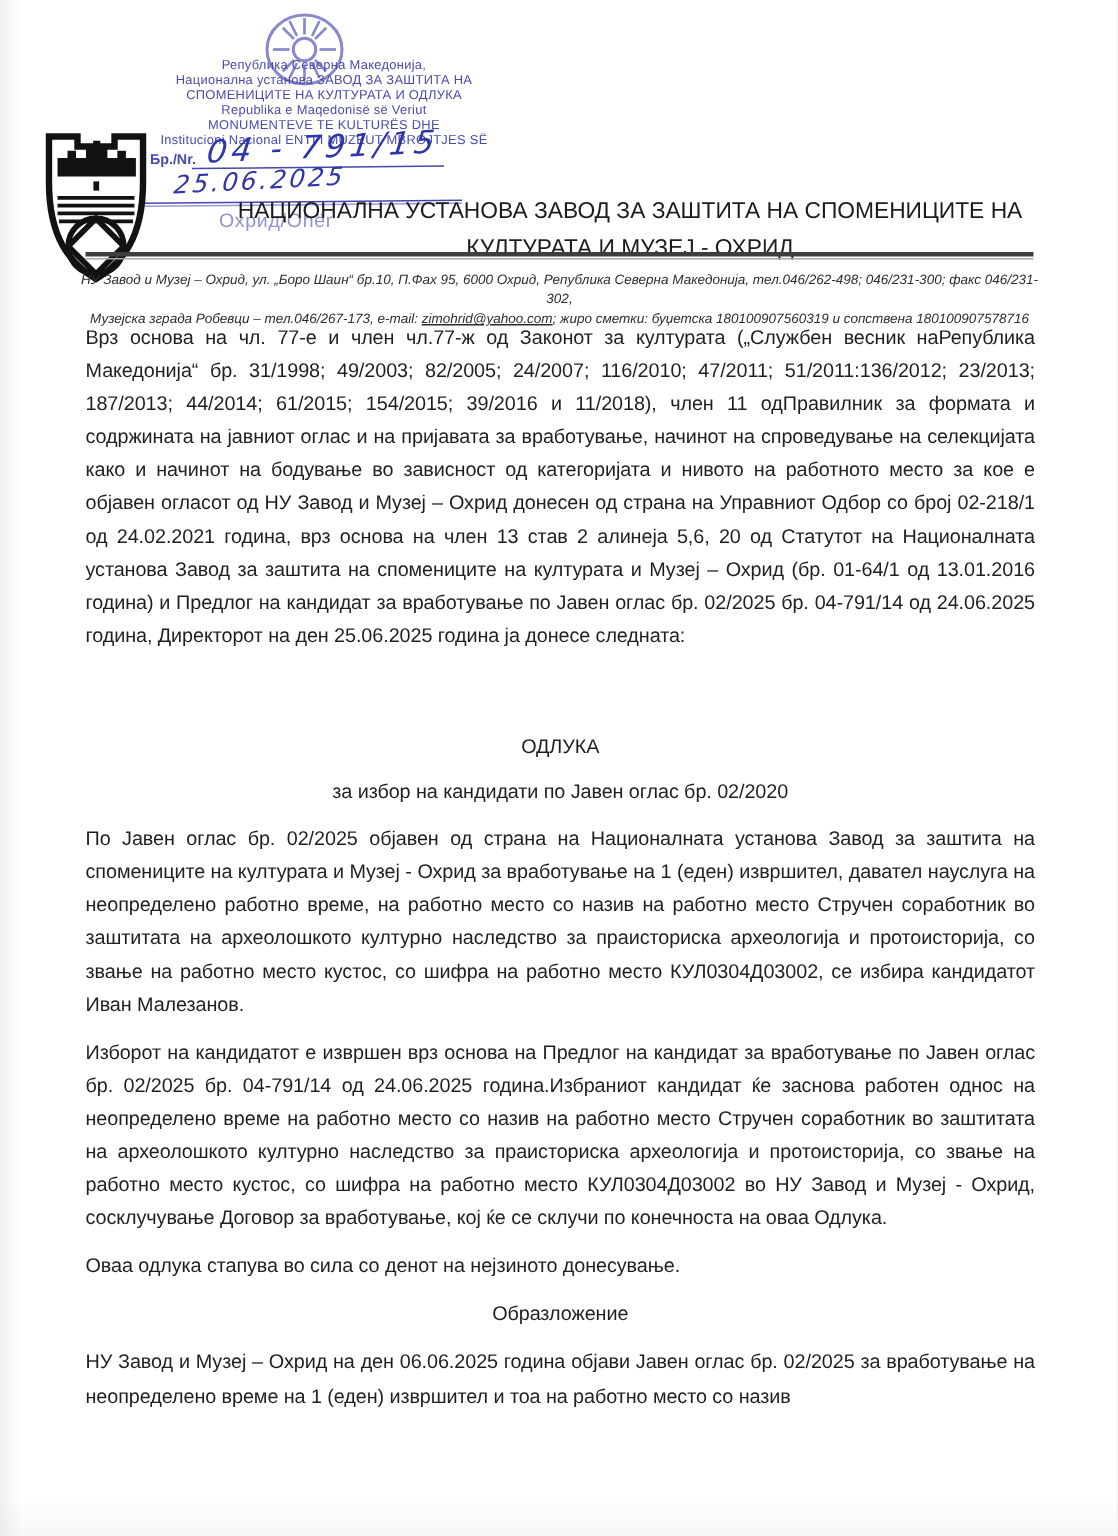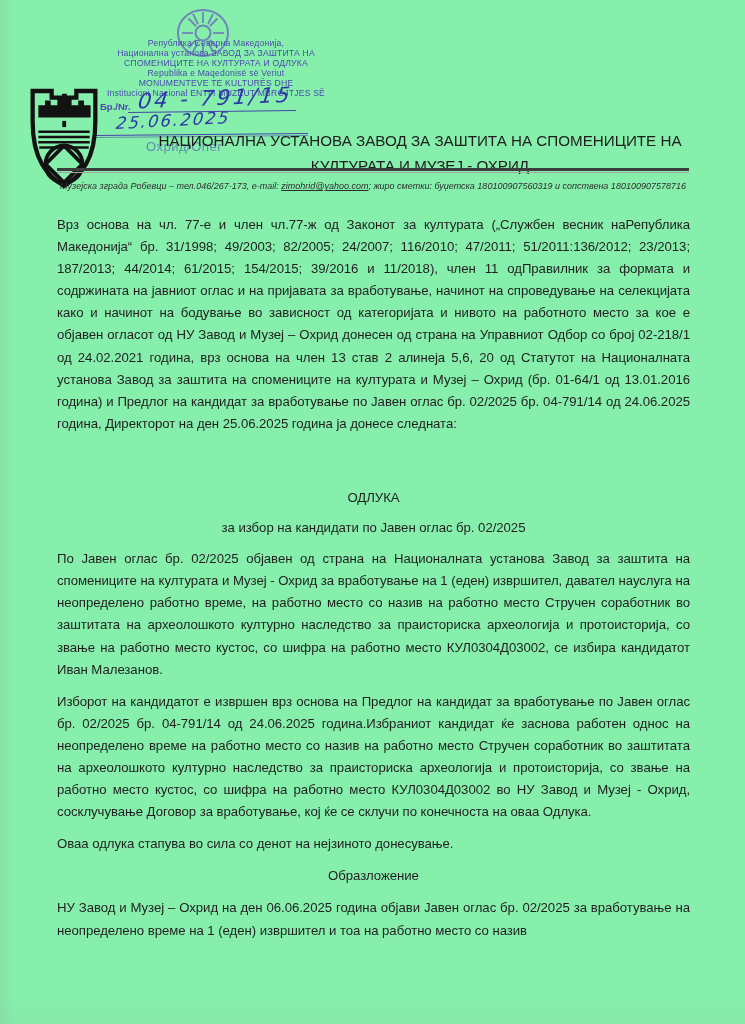--- a/index.html
+++ b/index.html
@@ -4,21 +4,21 @@
 <style>
   * { margin: 0; padding: 0; box-sizing: border-box; }
   html, body { background: #e8e8e8; }
   body { font-family: "Liberation Sans", sans-serif; }
 
   .page {
     position: relative;
     width: 745px;
     height: 1024px;
     margin: 0 auto;
-    background: #86efac;
+    background: #ffffff;
     overflow: hidden;
     color: #1f1f1f;
   }
   
   .scan-edge-left {
     position: absolute; left: 0; top: 0; width: 14px; height: 100%;
     background: linear-gradient(to right, rgba(120,115,110,0.10), rgba(120,115,110,0));
   }
   .scan-edge-bottom {
     position: absolute; left: 0; bottom: 0; width: 100%; height: 26px;
@@ -177,26 +177,27 @@
   </div>
 
   <div class="inst-title">
     <div>НАЦИОНАЛНА УСТАНОВА ЗАВОД ЗА ЗАШТИТА НА СПОМЕНИЦИТЕ НА</div>
     <div>КУЛТУРАТА И МУЗЕЈ - ОХРИД</div>
   </div>
 
   <div class="header-divider"></div>
 
   <div class="address-block">
+    <div>НУ Завод и Музеј – Охрид, ул. „Боро Шаин“ бр.10, П.Фах 95, 6000 Охрид, Република Северна Македонија, тел.046/262-498; 046/231-300; факс 046/231-302,</div>
     <div><span>Музејска зграда Робевци – тел.046/267-173, e-mail: </span><span class="email-underline">zimohrid@yahoo.com</span><span>; жиро сметки: буџетска 180100907560319 и сопствена 180100907578716</span></div>
   </div>
 
   <div class="doc-body">
     <p class="para">Врз основа на чл. 77-е и член чл.77-ж од Законот за културата („Службен весник наРепублика Македонија“ бр. 31/1998; 49/2003; 82/2005; 24/2007; 116/2010; 47/2011; 51/2011:136/2012; 23/2013; 187/2013; 44/2014; 61/2015; 154/2015; 39/2016 и 11/2018), член 11 одПравилник за формата и содржината на јавниот оглас и на пријавата за вработување, начинот на спроведување на селекцијата како и начинот на бодување во зависност од категоријата и нивото на работното место за кое е објавен огласот од НУ Завод и Музеј – Охрид донесен од страна на Управниот Одбор со број 02-218/1 од 24.02.2021 година, врз основа на член 13 став 2 алинеја 5,6, 20 од Статутот на Националната установа Завод за заштита на спомениците на културата и Музеј – Охрид (бр. 01-64/1 од 13.01.2016 година) и Предлог на кандидат за вработување по Јавен оглас бр. 02/2025 бр. 04-791/14 од 24.06.2025 година, Директорот на ден 25.06.2025 година ја донесе следната:</p>
     <p class="centered decision-title">ОДЛУКА</p>
-    <p class="centered decision-subtitle">за избор на кандидати по Јавен оглас бр. 02/2025</p>
+    <p class="centered decision-subtitle">за избор на кандидати по Јавен оглас бр. 02/2020</p>
     <p class="para mt">По Јавен оглас бр. 02/2025 објавен од страна на Националната установа Завод за заштита  на спомениците на културата и Музеј - Охрид за вработување на 1 (еден) извршител, давател науслуга на неопределено работно време, на работно место со назив на работно место Стручен соработник  во заштитата на археолошкото културно наследство за праисториска археологија и протоисторија, со звање на работно место кустос, со шифра на работно место КУЛ0304Д03002, се избира кандидатот Иван Малезанов.</p>
     <p class="para mt2">Изборот на кандидатот е извршен врз основа на Предлог на кандидат за вработување по Јавен оглас бр. 02/2025 бр. 04-791/14 од 24.06.2025 година.Избраниот кандидат ќе заснова работен однос на неопределено време на работно место со назив на работно место Стручен соработник  во заштитата на археолошкото културно наследство за праисториска археологија и протоисторија, со звање на работно место кустос, со шифра на работно место КУЛ0304Д03002 во НУ Завод и Музеј - Охрид, сосклучување Договор за вработување, кој ќе се склучи по конечноста на оваа Одлука.</p>
     <p class="para mt2">Оваа одлука стапува во сила со денот на нејзиното донесување.</p>
     <p class="centered mt2">Образложение</p>
     <p class="para mt2">НУ Завод и Музеј – Охрид на ден 06.06.2025 година објави Јавен оглас бр. 02/2025 за вработување на неопределено време на 1 (еден) извршител и тоа на работно место со назив</p>
   </div>
 </div>
 
 </body></html>

